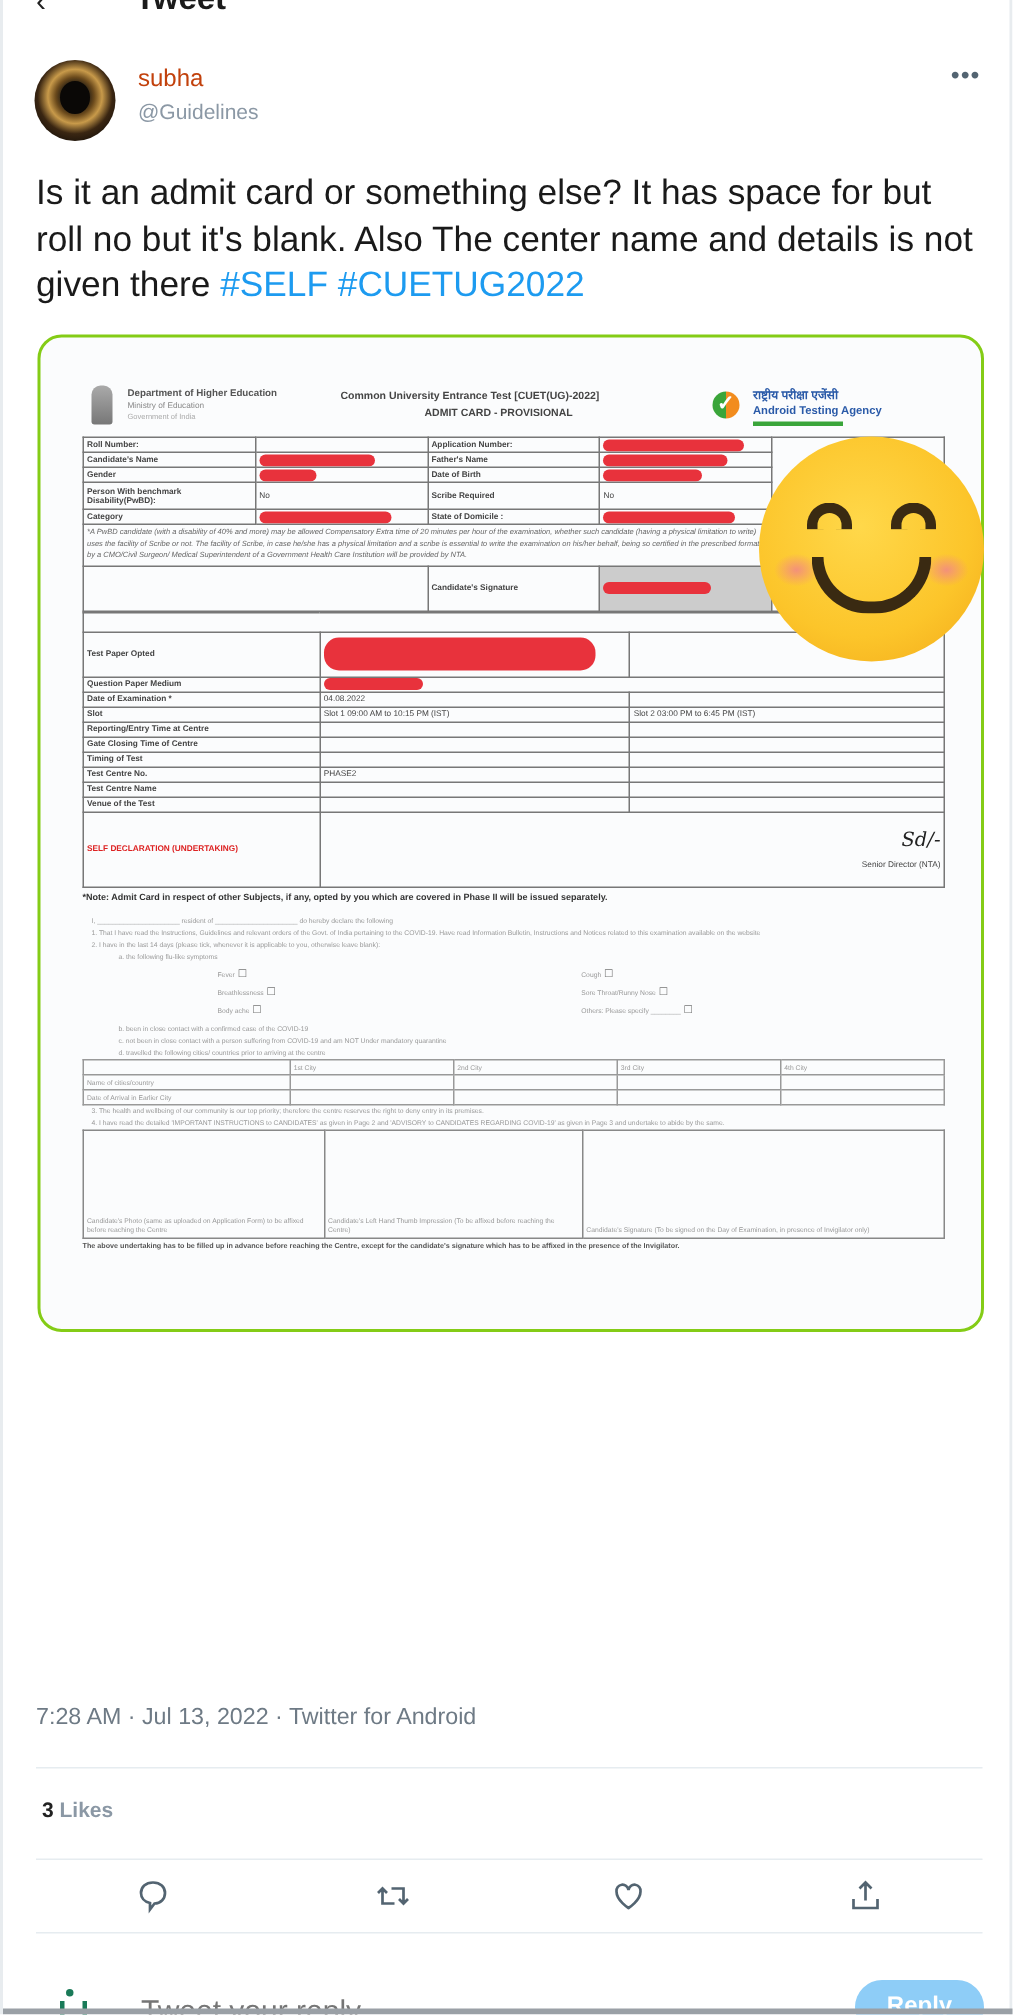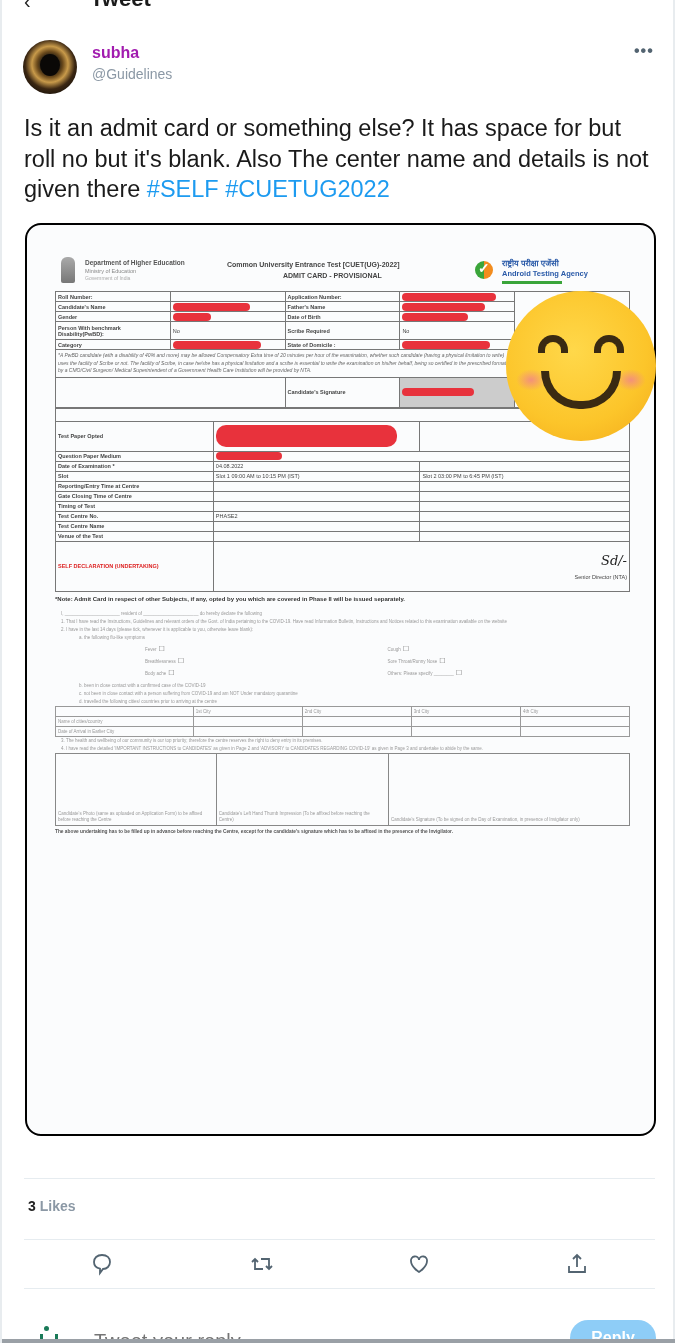--- a/index.html
+++ b/index.html
@@ -9,30 +9,30 @@
 
   
   .top-header { position: absolute; left: 0; top: -14px; width: 675px; height: 28px; }
   .back-btn { position: absolute; left: 22px; top: 4px; font-size: 20px; color: #222; }
   .header-title { position: absolute; left: 88px; top: 0px; font-size: 22px; font-weight: bold; color: #1b1b1b; }
 
   
   .avatar { position: absolute; left: 21px; top: 40px; width: 54px; height: 54px; border-radius: 50%;
     background: radial-gradient(circle at 50% 45%, #111 18%, #6b4a1c 32%, #c89a4a 45%, #3a2612 62%, #1a120a 80%); overflow: hidden; }
   .avatar::after { content: ""; position: absolute; left: 17px; top: 14px; width: 20px; height: 22px; border-radius: 50%; background: #0a0806; }
-  .author-name { position: absolute; left: 90px; top: 44px; font-size: 16px; font-weight: bold; color: #a21caf; }
+  .author-name { position: absolute; left: 90px; top: 44px; font-size: 16px; font-weight: normal; color: #c2410c; }
   .author-handle { position: absolute; left: 90px; top: 66px; font-size: 14px; color: #8b98a5; }
   .more-btn { position: absolute; left: 632px; top: 42px; font-size: 16px; color: #536471; letter-spacing: 1px; font-weight: bold; }
 
   
   .tweet-text { position: absolute; left: 22px; top: 113px; width: 630px; font-size: 23.5px; line-height: 30.5px; color: #1a1a1a; }
   .hashtag { color: #1d9bf0; }
 
   
-  .media-card { position: absolute; left: 23px; top: 223px; width: 631px; height: 913px; border: 2px solid #000000; border-radius: 16px; background: #fbfcfd; overflow: hidden; }
+  .media-card { position: absolute; left: 23px; top: 223px; width: 631px; height: 665px; border: 2px solid #84cc16; border-radius: 16px; background: #fbfcfd; overflow: hidden; }
   .doc { position: absolute; left: 28px; top: 28px; width: 575px; font-family: "Liberation Sans", sans-serif; color: #333; font-size: 6px; }
 
   .doc-header { position: relative; height: 38px; }
   .emblem { position: absolute; left: 6px; top: 4px; width: 14px; height: 26px; background: linear-gradient(#aaa, #777); border-radius: 6px 6px 2px 2px; }
   .dept { position: absolute; left: 30px; top: 6px; font-size: 6.5px; color: #555; font-weight: bold; }
   .ministry { position: absolute; left: 30px; top: 15px; font-size: 5.5px; color: #888; }
   .gov { position: absolute; left: 30px; top: 22px; font-size: 5px; color: #aaa; }
   .exam-title { position: absolute; left: 172px; top: 8px; font-size: 7px; font-weight: bold; color: #444; }
   .card-title { position: absolute; left: 228px; top: 19px; font-size: 7px; font-weight: bold; color: #444; }
   .nta-logo { position: absolute; left: 420px; top: 8px; width: 18px; height: 18px; border-radius: 50%; background: conic-gradient(#f28c1e 0 50%, #3aa53a 50% 100%); }
@@ -308,20 +308,21 @@
   </div>
 
   <div class="emoji">
     <div class="eye" style="left:32px;"></div>
     <div class="eye" style="left:88px;"></div>
     <div class="blush" style="left:10px;"></div>
     <div class="blush" style="left:110px;"></div>
     <div class="mouth"></div>
   </div>
 
+  <div class="timestamp">7:28 AM · Jul 13, 2022 · Twitter for Android</div>
   <div class="divider" style="top:1178px;"></div>
   <div class="likes"><b>3</b> <span>Likes</span></div>
   <div class="divider" style="top:1239px;"></div>
 
   <div class="actions">
     <div class="action" style="left:64px;">
       <svg viewBox="0 0 24 24">
           <path d="M12 3c5 0 8 3 8 7s-3 7-7 7l-3 4v-4.3C6 15.8 4 13 4 10c0-4 3-7 8-7z"></path>
         </svg>
     </div>

